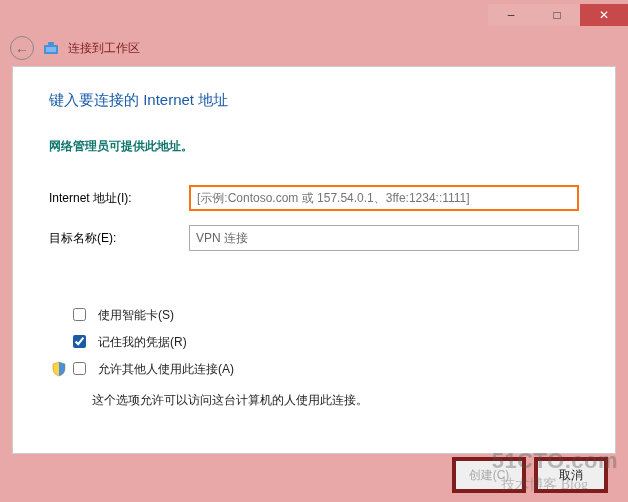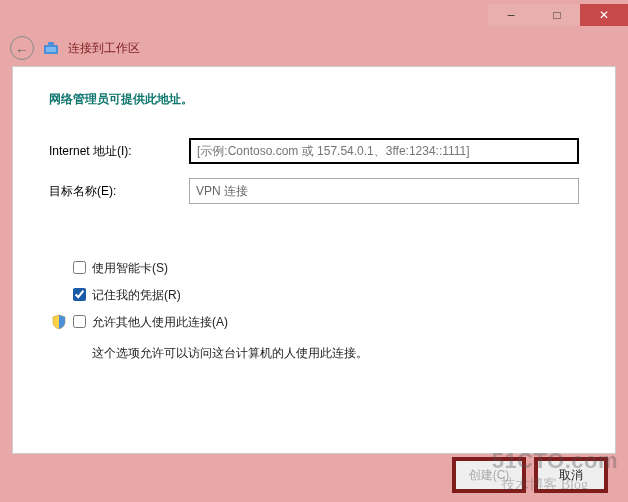--- a/index.html
+++ b/index.html
@@ -17,24 +17,24 @@
     .toolbar-title { font-size: 12px; color: #7f1d1d; }
     
     .content { position: absolute; left: 12px; right: 12px; top: 66px; bottom: 48px; background: #fff; border: 1px solid #ccc; padding: 24px 36px; }
     
     .heading { color: #1a5ba8; font-size: 15px; font-weight: normal; margin-bottom: 28px; }
     .sub { font-size: 12px; color: #0f766e; margin-bottom: 30px; font-weight: bold; }
     
     .field-row { display: flex; align-items: center; margin-bottom: 14px; }
     .field-label { width: 140px; font-size: 12px; color: #000000; }
     .field-input { flex: 1; height: 26px; border: 1px solid #aaa; padding: 0 6px; font-size: 12px; color: #666; }
-    .field-input.focused { border: 2px solid #000000; color: #0f172a; }
+    .field-input.focused { border: 2px solid #f97316; color: #0f172a; }
     
     .checks { margin-top: 56px; padding-left: 24px; }
-    .check-row { display: flex; align-items: flex-start; gap: 6px; font-size: 12px; color: #222; margin-bottom: 10px; }
+    .check-row { display: flex; align-items: flex-start; gap: 12px; font-size: 12px; color: #222; margin-bottom: 10px; }
     .check-row input[type=checkbox] { width: 13px; height: 13px; accent-color: #1a5ba8; margin-top: 1px; }
     .shield-row { display: flex; align-items: flex-start; gap: 6px; margin-top: 4px; }
     .shield { width: 16px; height: 16px; flex-shrink: 0; margin-left: -22px; margin-right: 0; }
     .desc { font-size: 12px; color: #222; padding-left: 19px; margin-top: 14px; }
     
     .footer { position: absolute; left: 12px; right: 12px; bottom: 8px; height: 38px; display: flex; align-items: center; justify-content: flex-end; gap: 8px; padding: 0 8px; }
     .btn { min-width: 74px; height: 36px; border: 4px solid #7f1d1d; background: #efefef; font-size: 12px; color: #222; cursor: pointer; }
     .btn.disabled { color: #aaa; }
     
     .watermark { position: absolute; right: 10px; bottom: 28px; font-size: 22px; font-weight: bold; color: rgba(80,80,80,0.35); font-family: Arial, sans-serif; letter-spacing: 0.5px; pointer-events: none; }
@@ -53,20 +53,21 @@
   <div class="back-arrow">←</div>
   <svg class="app-icon" viewBox="0 0 18 18">
     <rect x="2" y="6" width="14" height="9" fill="#4a90d9" rx="1"></rect>
     <rect x="6" y="3" width="6" height="3" fill="#4a90d9" rx="1"></rect>
     <rect x="4" y="8" width="10" height="5" fill="#7fb8f0"></rect>
   </svg>
   <span class="toolbar-title">连接到工作区</span>
 </div>
 
 <div class="content">
+  <div class="heading">键入要连接的 Internet 地址</div>
   <div class="sub">网络管理员可提供此地址。</div>
 
   <div class="field-row">
     <div class="field-label">Internet 地址(I):</div>
     <input class="field-input focused" placeholder="[示例:Contoso.com 或 157.54.0.1、3ffe:1234::1111]" style="">
   </div>
 
   <div class="field-row">
     <div class="field-label">目标名称(E):</div>
     <input class="field-input" value="VPN 连接" style="">

